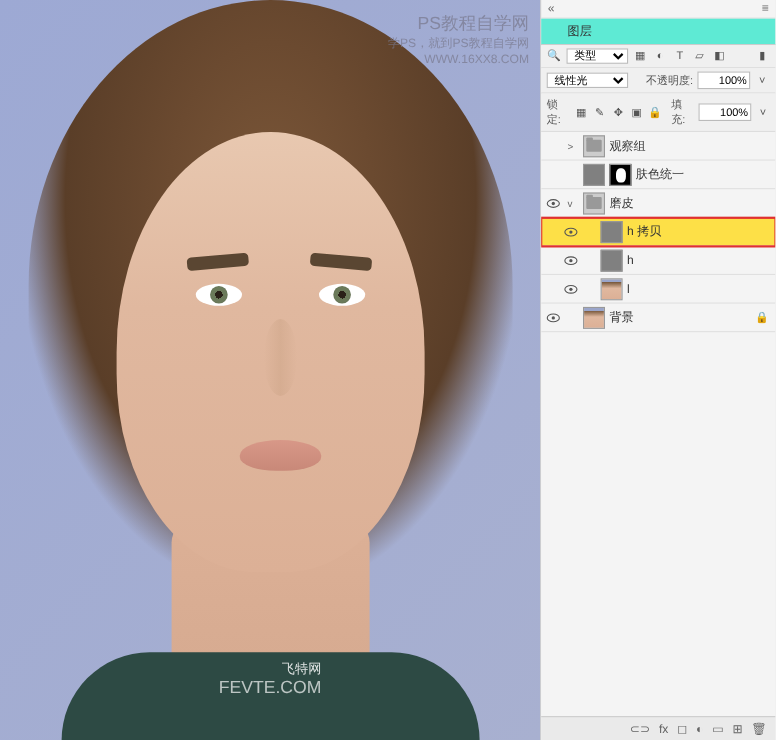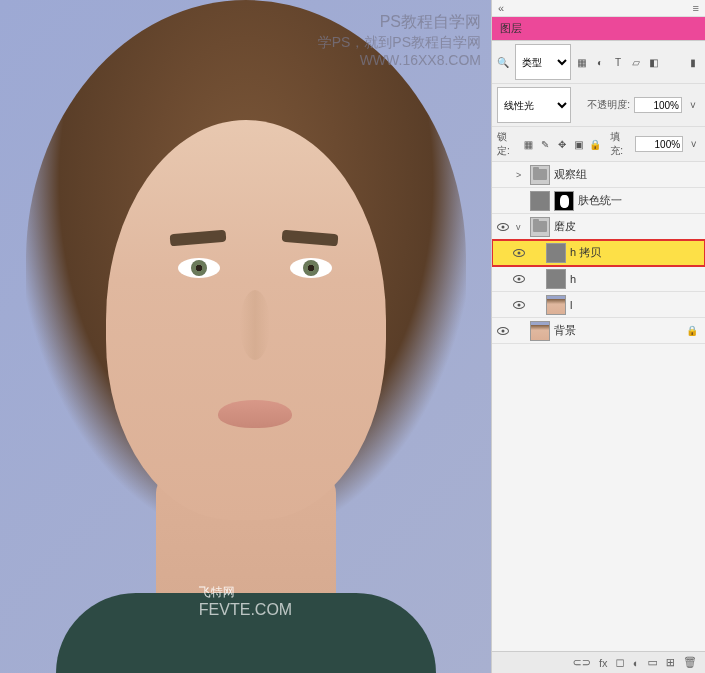--- a/index.html
+++ b/index.html
@@ -13,28 +13,28 @@
 .eye{position:absolute;width:42px;height:20px;background:#fff;border-radius:50%}
 .eye::after{content:"";position:absolute;left:50%;top:50%;transform:translate(-50%,-50%);width:16px;height:16px;background:radial-gradient(circle,#2a2018 30%,#6b7a5a 30%,#6b7a5a 60%,#4a5540 100%);border-radius:50%}
 .eye-l{left:178px;top:258px}
 .eye-r{left:290px;top:258px}
 .brow{position:absolute;width:56px;height:12px;background:#5a4632;border-radius:4px}
 .brow-l{left:170px;top:232px;transform:rotate(-5deg)}
 .brow-r{left:282px;top:232px;transform:rotate(5deg)}
 .nose{position:absolute;left:240px;top:290px;width:30px;height:70px;background:linear-gradient(90deg,transparent 0%,rgba(200,160,130,.4) 50%,transparent 100%);border-radius:50%}
 .lips{position:absolute;left:218px;top:400px;width:74px;height:28px;background:linear-gradient(180deg,#d89888 0%,#c88878 100%);border-radius:50% 50% 45% 45%}
 .wm1{position:absolute;right:10px;top:12px;color:rgba(120,120,140,.7);font-size:16px;text-align:right;line-height:1.3}
-.wm1 .s{font-size:14px}
-.wm2{position:absolute;left:50%;bottom:54px;transform:translateX(-50%);color:rgba(255,255,255,.85);font-size:12px;text-align:left}
+.wm1 .s{font-size:11px}
+.wm2{position:absolute;left:50%;bottom:38px;transform:translateX(-50%);color:rgba(255,255,255,.85);font-size:12px;text-align:right}
 .wm2 .s{font-size:16px;opacity:.8}
 .panel{flex:1;background:#f4f4f4;border-left:1px solid #ccc;display:flex;flex-direction:column;font-size:11px;color:#333}
 .panel-top{padding:2px 6px;display:flex;justify-content:space-between;align-items:center;border-bottom:1px solid #ddd}
-.tab{padding:4px 8px;font-size:11px;border-bottom:1px solid #ccc;background:#ec4899}
+.tab{padding:4px 24px;font-size:11px;border-bottom:1px solid #ccc;background:#5eead4}
 .tbar{display:flex;align-items:center;padding:3px 5px;gap:4px;border-bottom:1px solid #ddd;background:#f0f0f0}
-.sel{height:36px;font-size:10px;border:1px solid #bbb;background:#fff;padding:0 2px}
+.sel{height:14px;font-size:10px;border:1px solid #bbb;background:#fff;padding:0 2px}
 .sel.kind{width:56px}
 .sel.blend{width:74px}
 .ico{width:14px;height:14px;display:inline-flex;align-items:center;justify-content:center;color:#555;font-size:10px}
 .sp{flex:1}
 .lbl{font-size:10px;color:#555}
 .pct{width:48px;height:16px;font-size:10px;border:1px solid #bbb;text-align:right;padding-right:2px;background:#fff}
 .layers{flex:1;overflow-y:auto;background:#f4f4f4}
 .lr{display:flex;align-items:center;height:26px;border-bottom:1px solid #e0e0e0;padding:0 2px;gap:4px}
 .lr.hl{background:#fde047;outline:2px solid #e03030;outline-offset:-1px}
 .lr.ind1{padding-left:18px}

